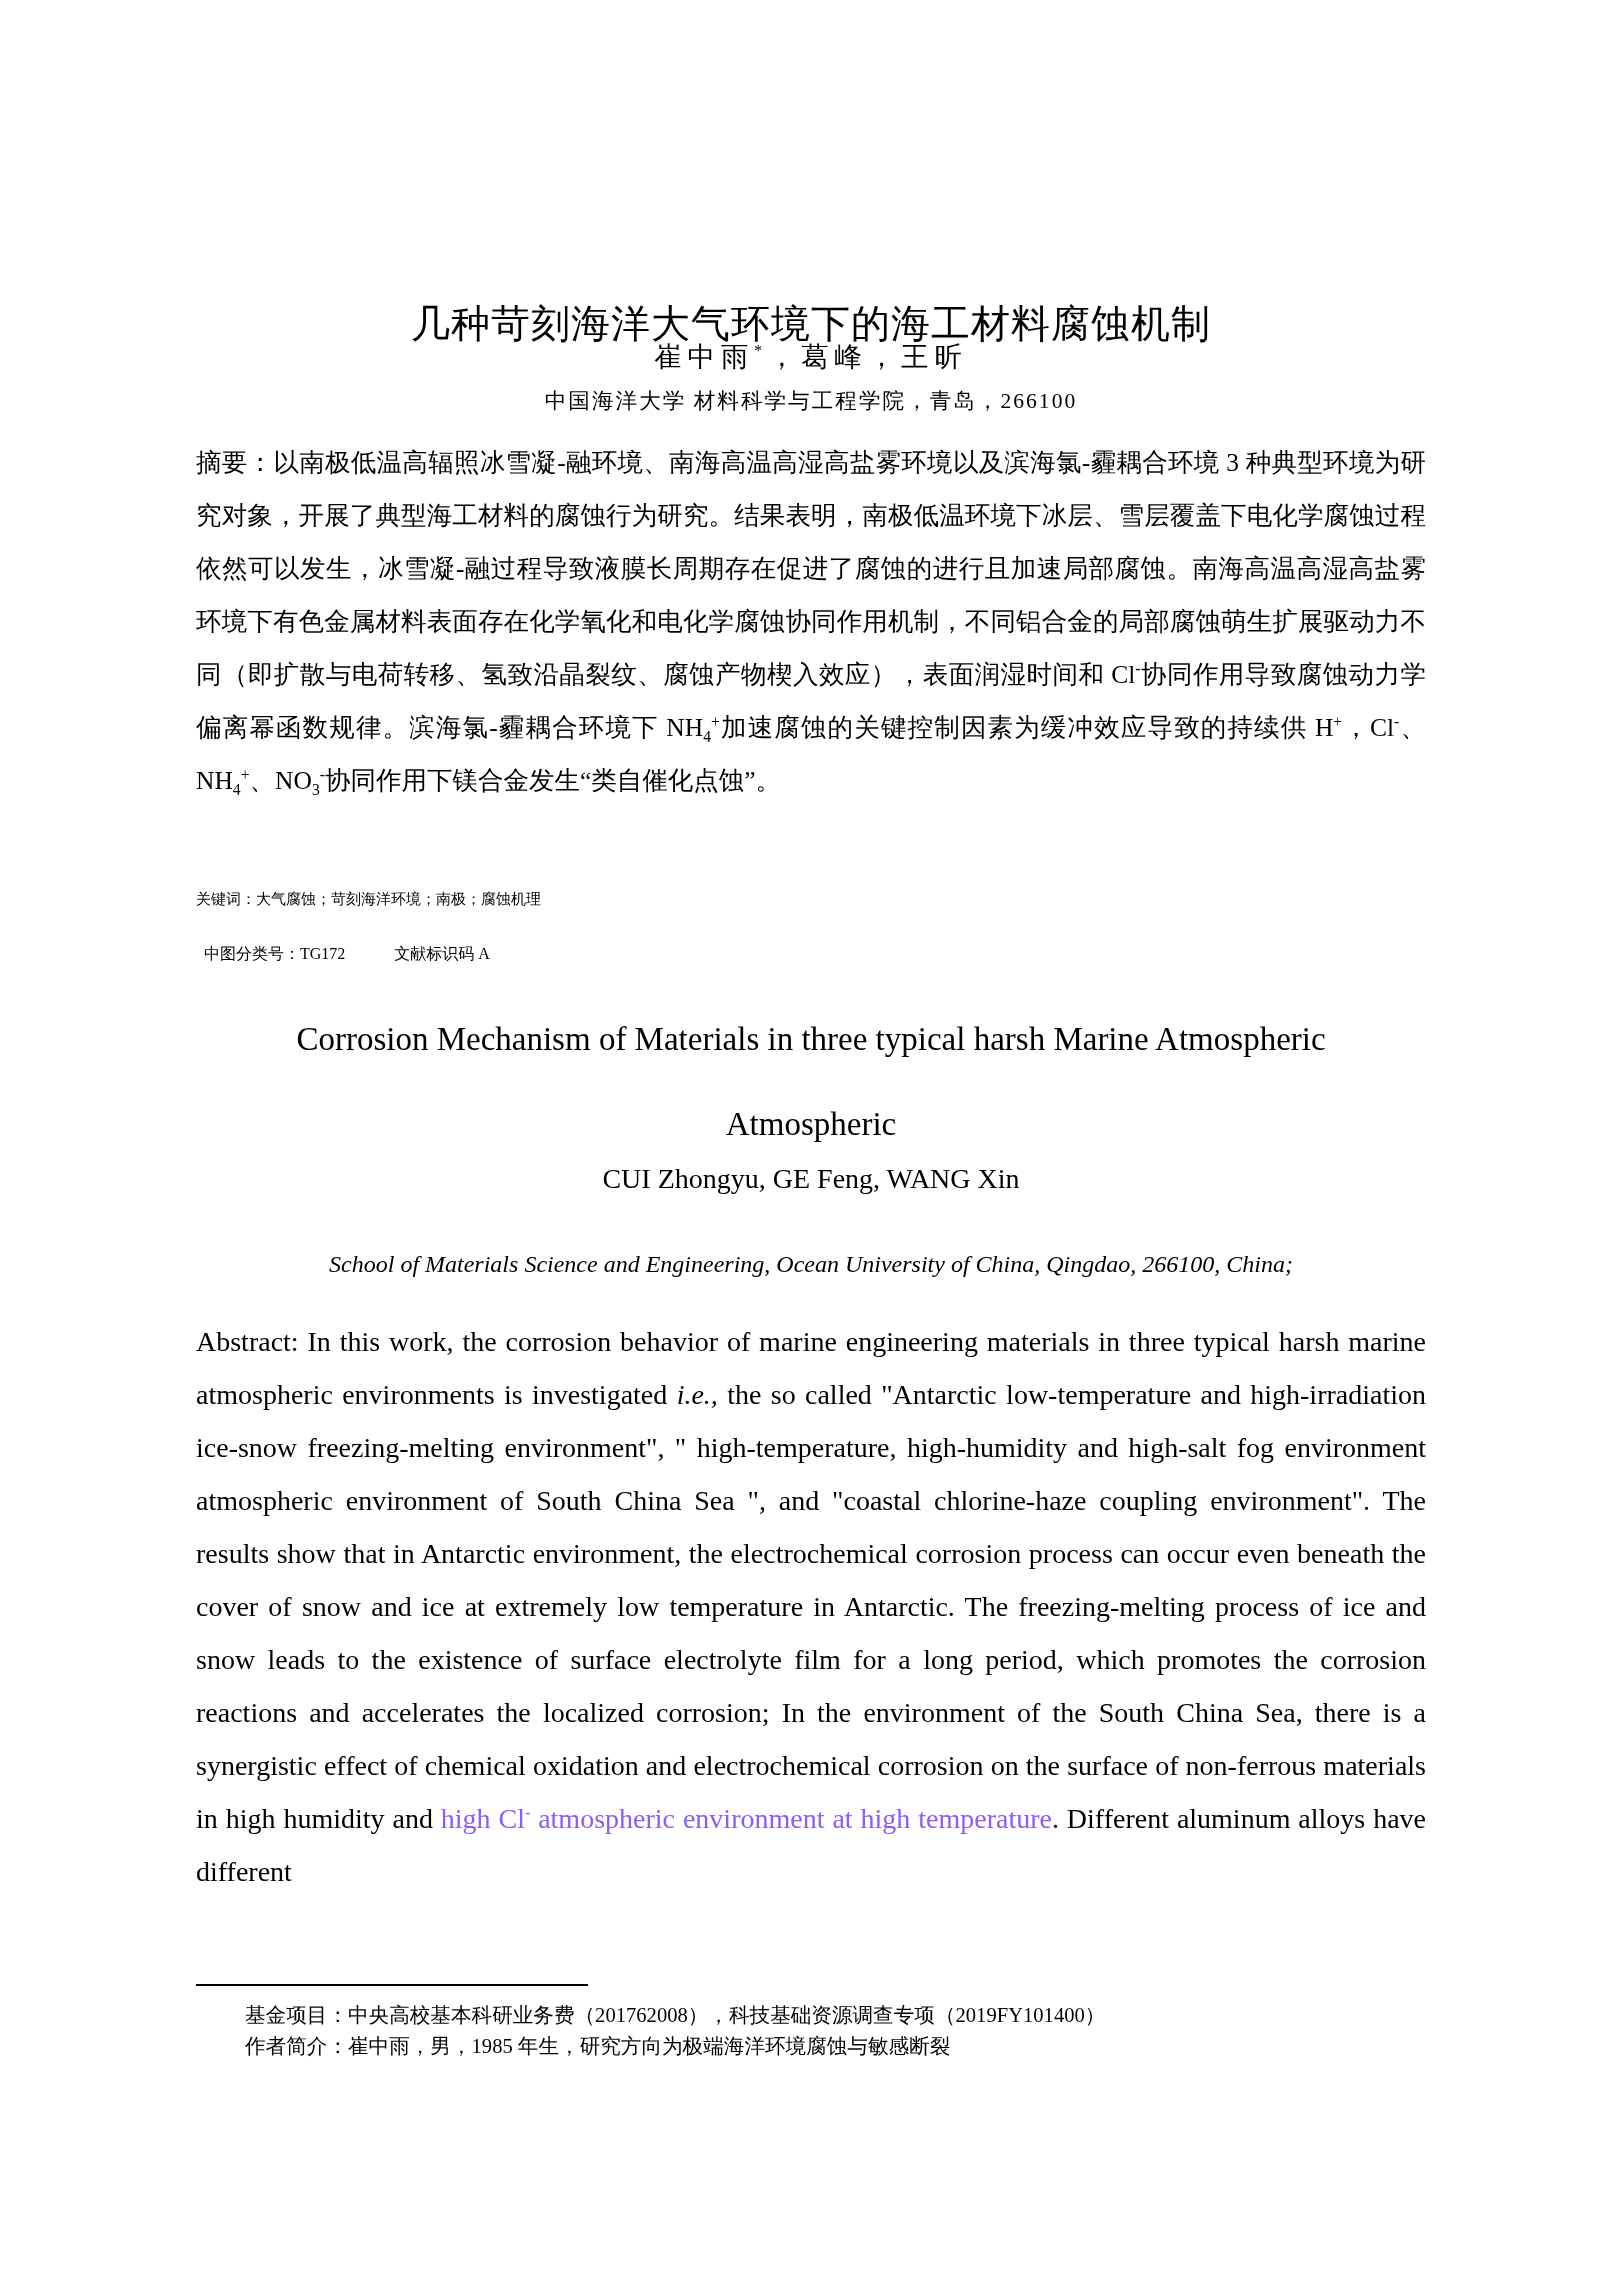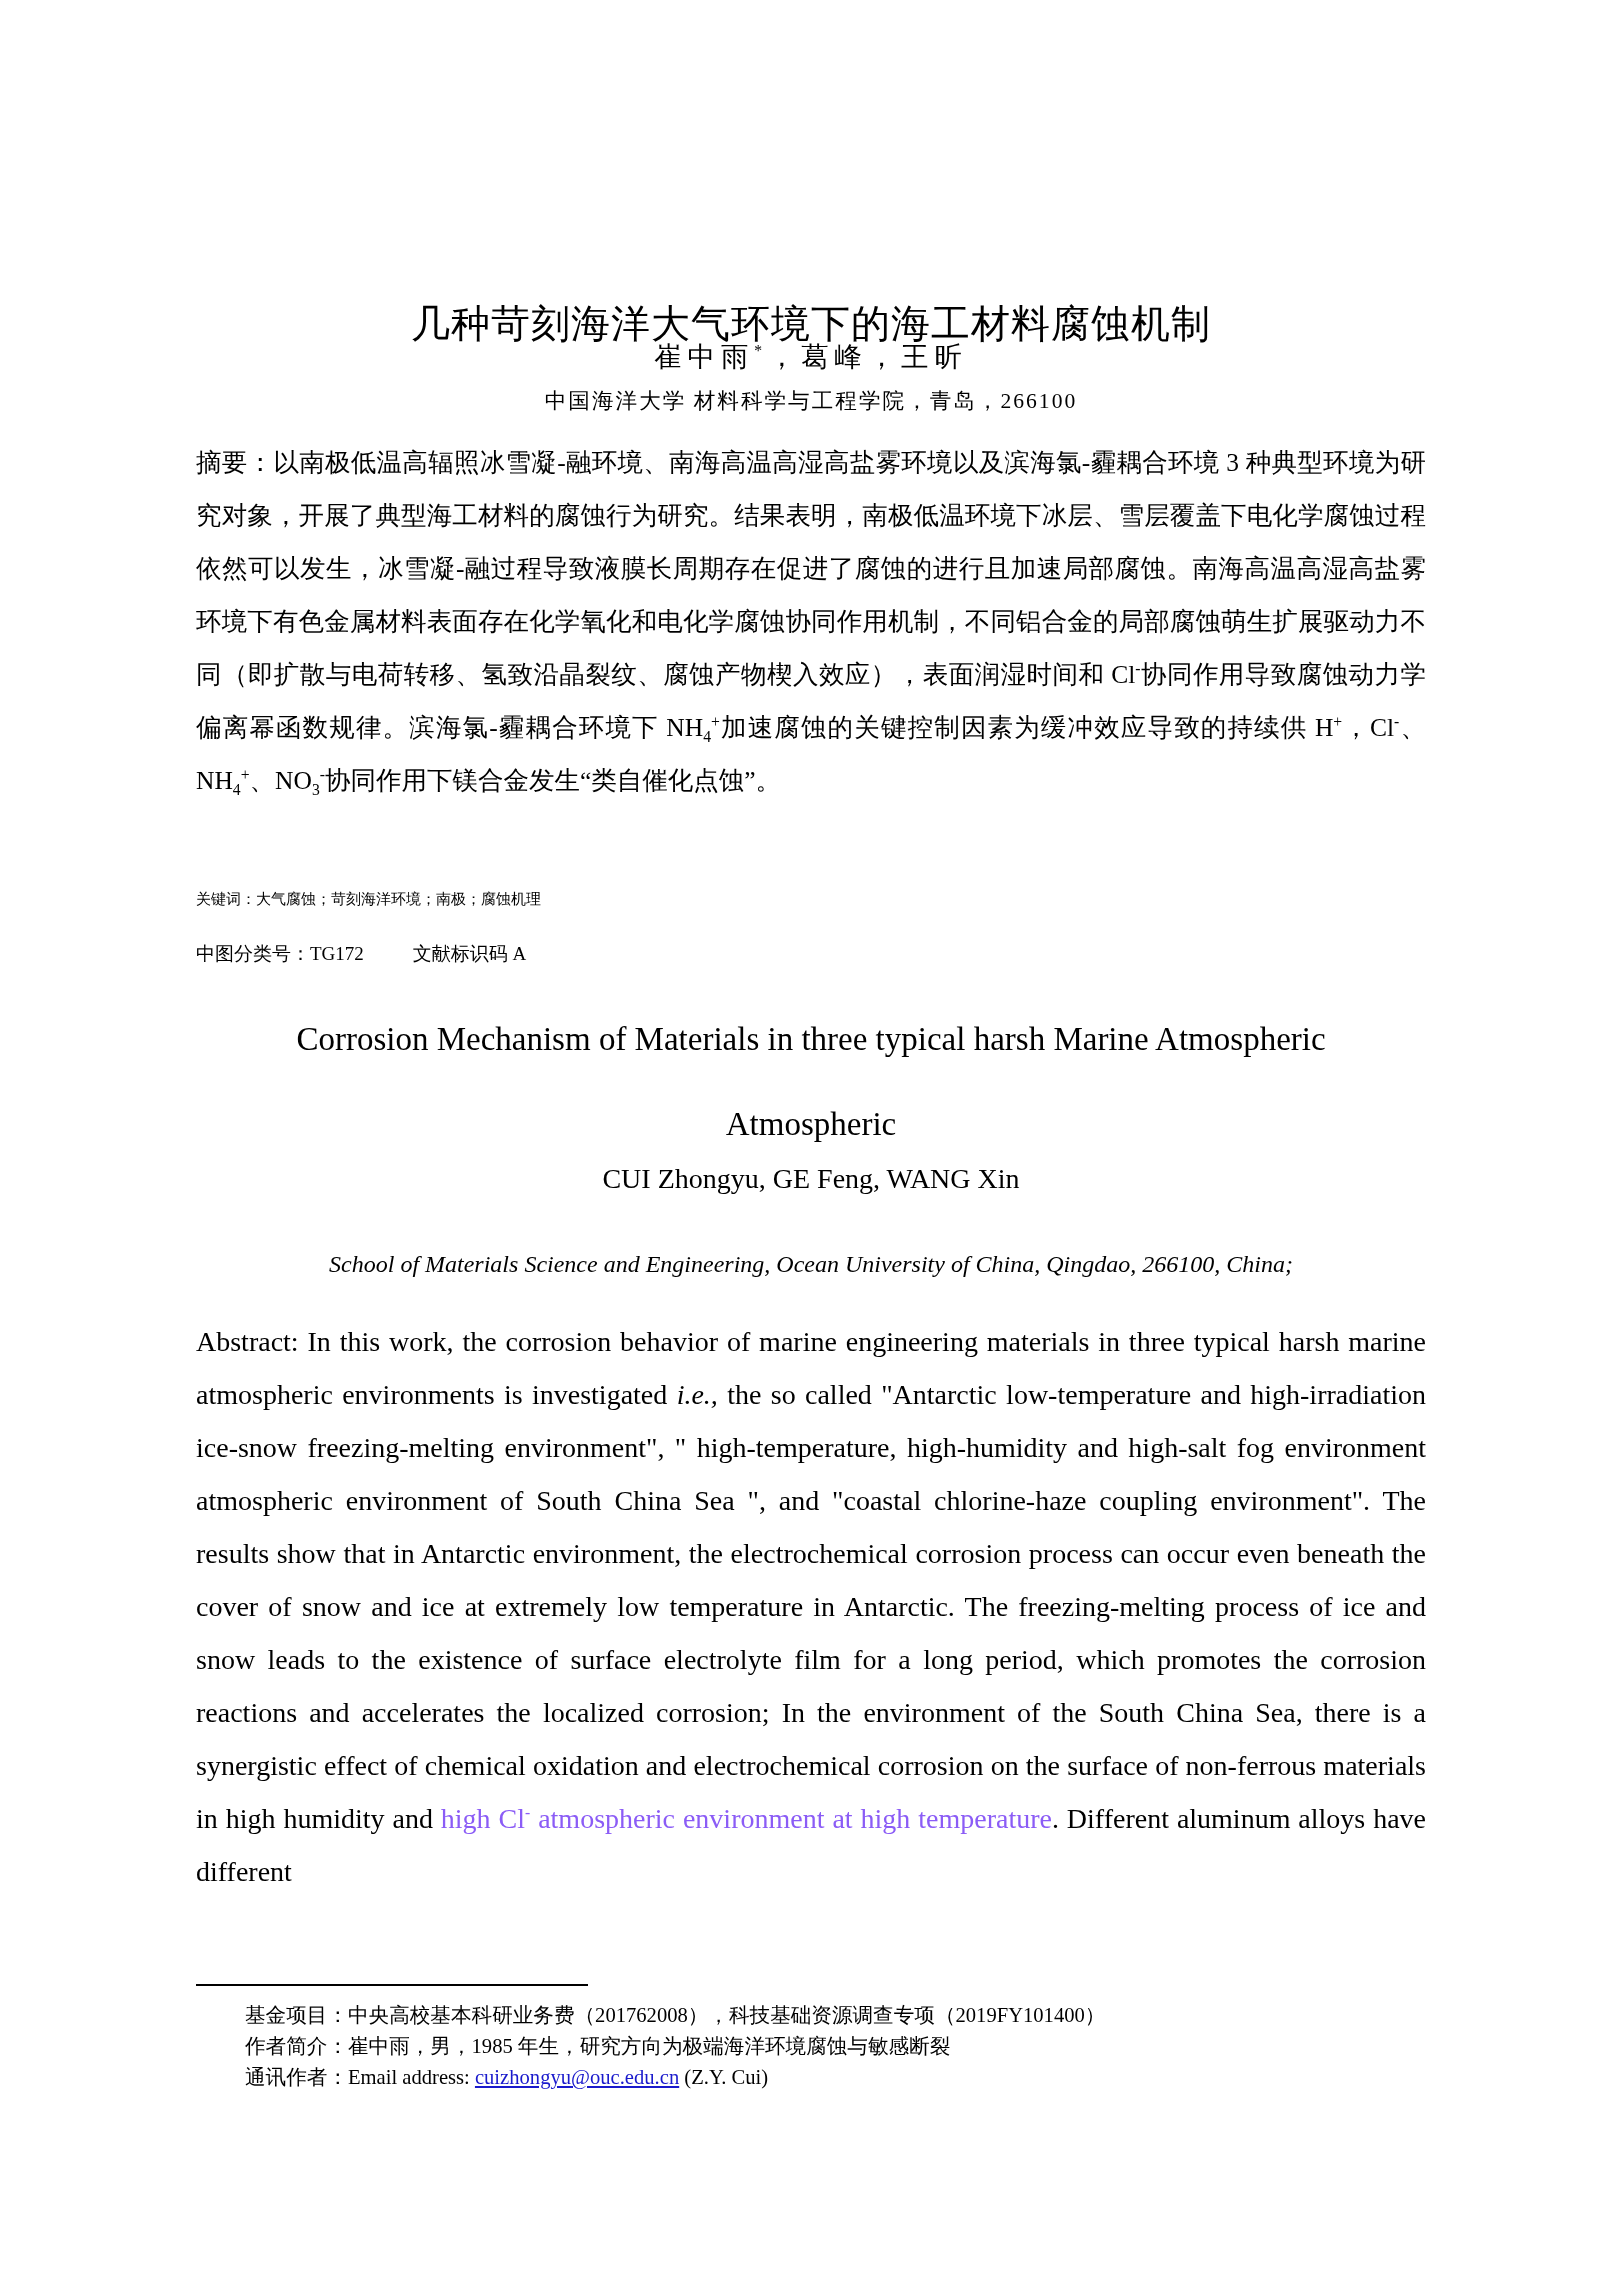--- a/index.html
+++ b/index.html
@@ -10,21 +10,21 @@
   .center { text-align: center; }
 
   .cn-title { top: 253px; font-family: "DejaVu Sans", sans-serif; font-size: 39px; letter-spacing: 1px; line-height: 59px; margin-top: 41px; }
   .cn-authors { top: 331px; font-size: 27.4px; line-height: 39px; letter-spacing: 5.9px; }
   .cn-affil { top: 385px; font-size: 21.6px; line-height: 33px; letter-spacing: 2px; }
 
   .cn-abstract { top: 436px; font-size: 25.5px; line-height: 53px; text-align: justify; }
   .cn-abstract sup, .cn-abstract sub { font-size: 15.7px; line-height: 0; }
 
   .cn-keywords { top: 885px; font-size: 15px; line-height: 29px; }
-  .cn-class { top: 939px; font-size: 19px; line-height: 29px; }
+  .cn-class { top: 939px; font-size: 16px; line-height: 29px; margin-left: 8px; }
   .cn-class .gap { display: inline-block; width: 49px; }
 
   .en-title { top: 997px; font-size: 33px; line-height: 85px; }
   .en-authors { top: 1157px; font-size: 28px; line-height: 43px; }
   .en-affil { top: 1238px; font-size: 24px; line-height: 53px; font-style: italic; }
 
   .en-abstract { top: 1315px; font-size: 28px; line-height: 53px; text-align: justify; }
   .en-abstract .blue { color: #8b5cf6; }
   .en-abstract sup { font-size: 15.7px; line-height: 0; }
 
@@ -68,19 +68,16 @@
 
   <div class="block en-abstract">
     <span>Abstract: In this work, the corrosion behavior of marine engineering materials in three typical harsh marine atmospheric environments is investigated </span><i>i.e.,</i><span> the so called "Antarctic low-temperature and high-irradiation ice-snow freezing-melting environment", " high-temperature, high-humidity and high-salt fog environment atmospheric environment of South China Sea ", and "coastal chlorine-haze coupling environment". The results show that in Antarctic environment, the electrochemical corrosion process can occur even beneath the cover of snow and ice at extremely low temperature in Antarctic. The freezing-melting process of ice and snow leads to the existence of surface electrolyte film for a long period, which promotes the corrosion reactions and accelerates the localized corrosion; In the environment of the South China Sea, there is a synergistic effect of chemical oxidation and electrochemical corrosion on the surface of non-ferrous materials in high humidity and </span><span class="blue"><span>high Cl</span><sup>-</sup><span> atmospheric environment at high temperature</span></span><span>. Different aluminum alloys have different</span>
   </div>
 
   <div class="fn-rule"></div>
 
   <div class="footnotes">
     <div>基金项目：中央高校基本科研业务费（201762008），科技基础资源调查专项（2019FY101400）</div>
     <div>作者简介：崔中雨，男，1985 年生，研究方向为极端海洋环境腐蚀与敏感断裂</div>
-    <div>
-      <span>通讯作者：Email address: </span><a>cuizhongyu@ouc.edu.cn</a><span> (Z.Y. Cui)</span>
-    </div>
   </div>
 
 </div>
 
 
 </body></html>

